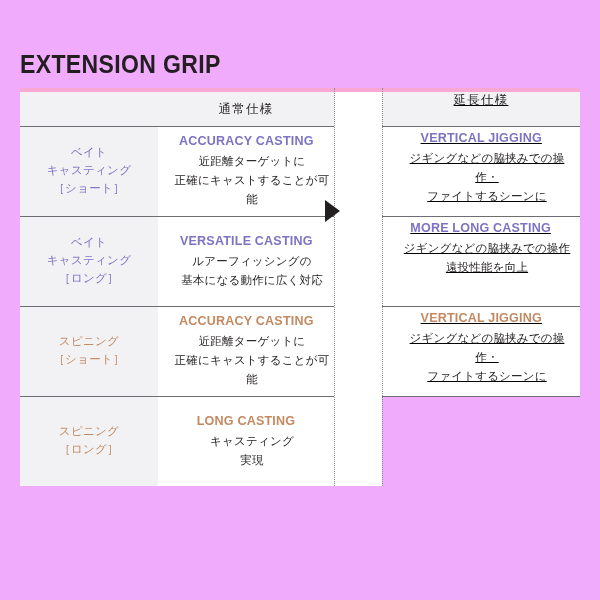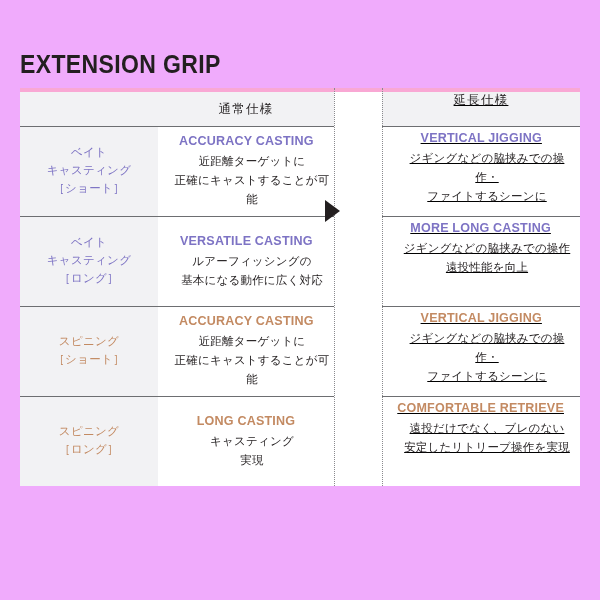--- a/index.html
+++ b/index.html
@@ -285,27 +285,20 @@
             <span class="label-line">［ロング］</span>
           </div>
           <div class="cell-normal">
             <div class="spec-title theme-tan">LONG CASTING</div>
             <div class="spec-desc">
               <span>キャスティング</span>
               <span>実現</span>
             </div>
           </div>
           <div class="cell-gap"></div>
-          <div class="cell-ext">
-            <div class="spec-title theme-tan">COMFORTABLE RETRIEVE</div>
-            <div class="spec-desc">
-              <span>遠投だけでなく、ブレのない</span>
-              <span>安定したリトリーブ操作を実現</span>
-            </div>
-          </div>
         </div>
         <div class="hsep" style="top: 38px;">
           <i class="seg-a"></i>
           <i class="seg-b"></i>
         </div>
         <div class="hsep" style="top: 128px;">
           <i class="seg-a"></i>
           <i class="seg-b"></i>
         </div>
         <div class="hsep" style="top: 218px;">

